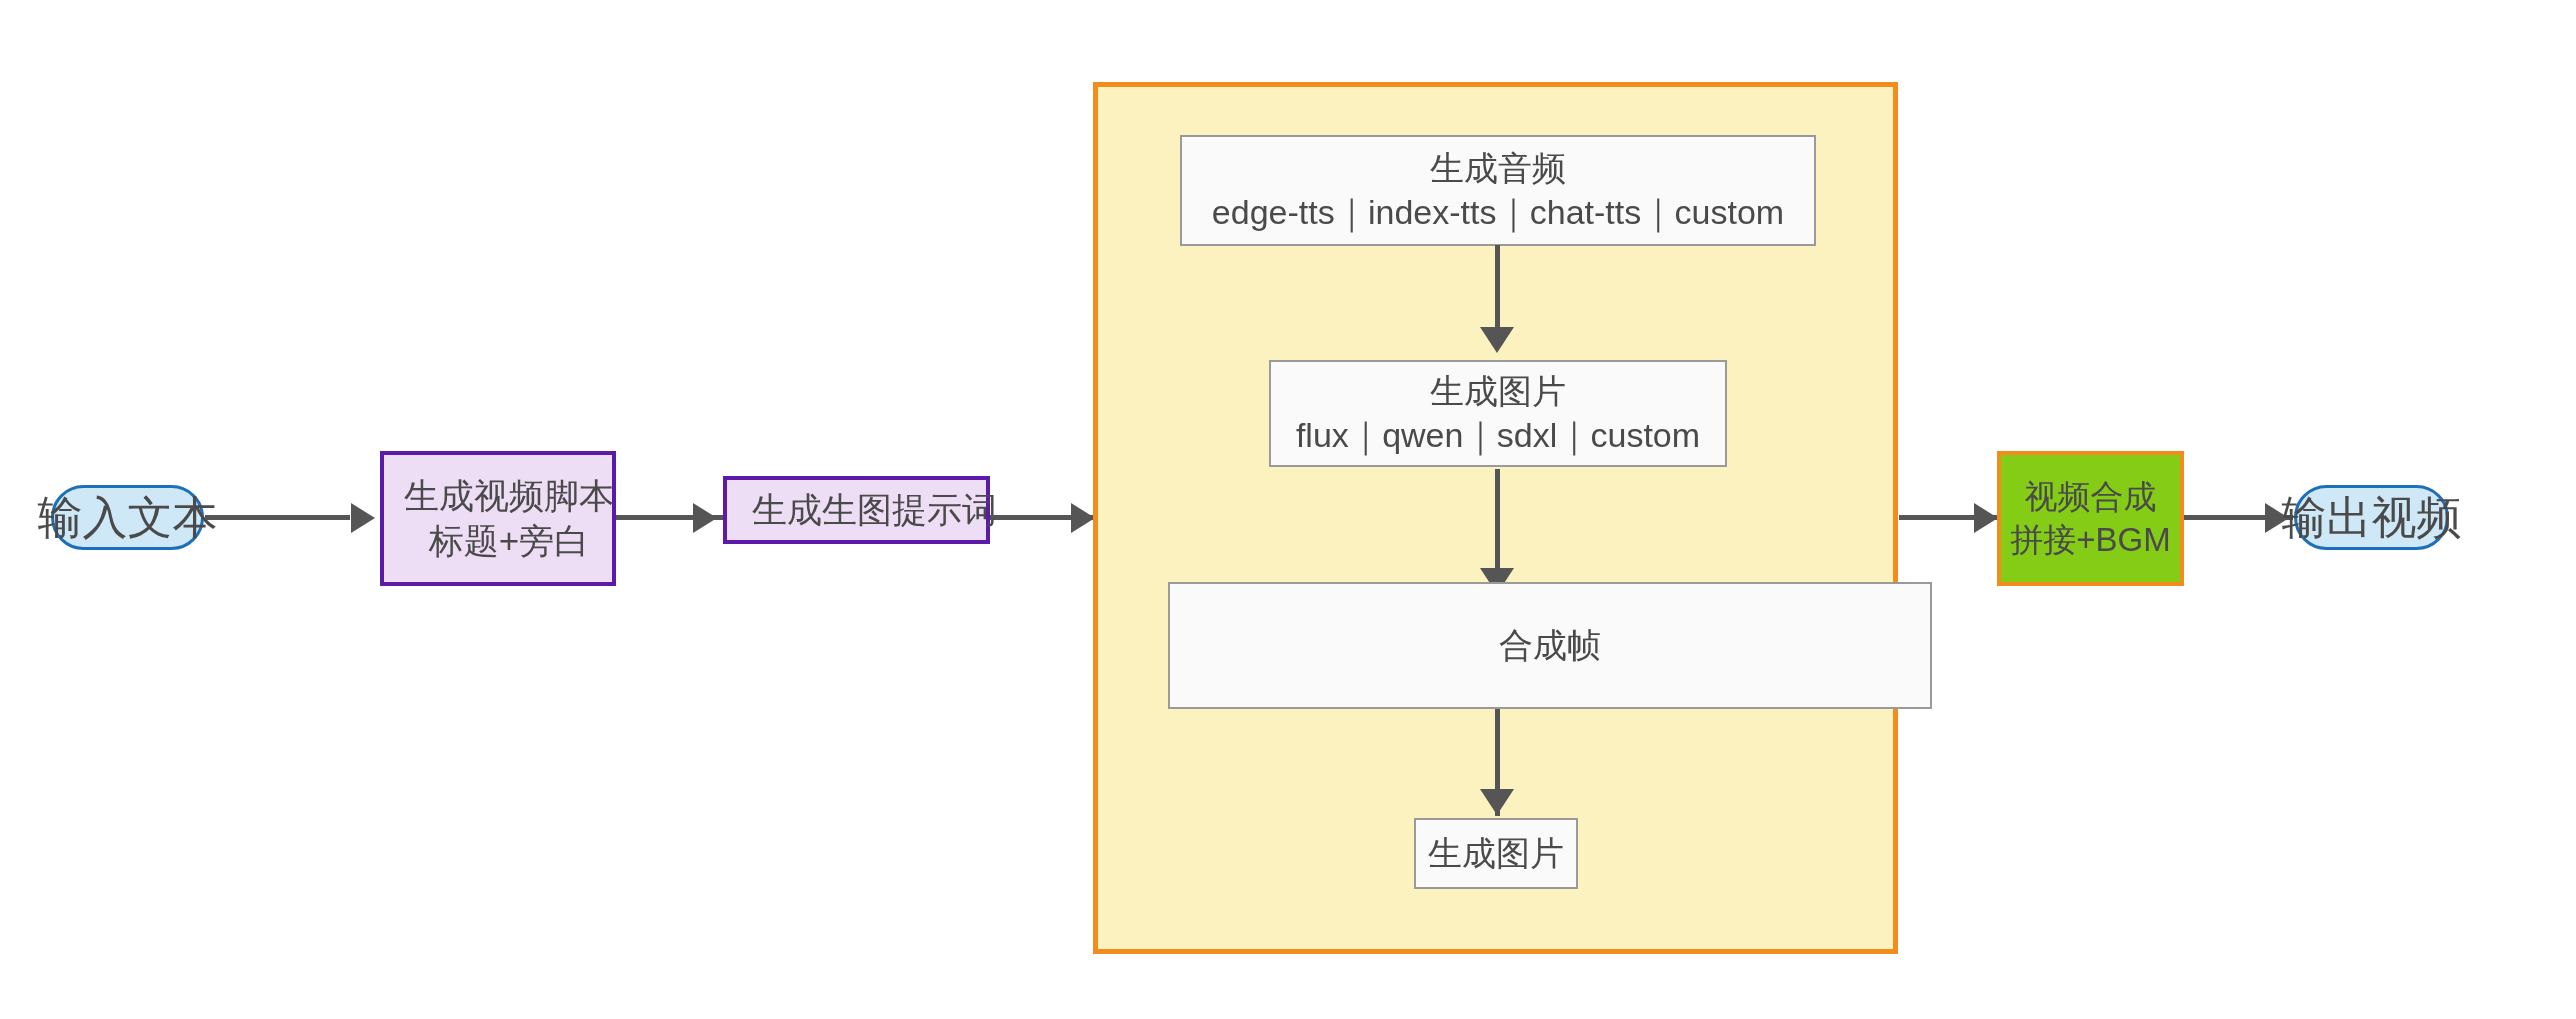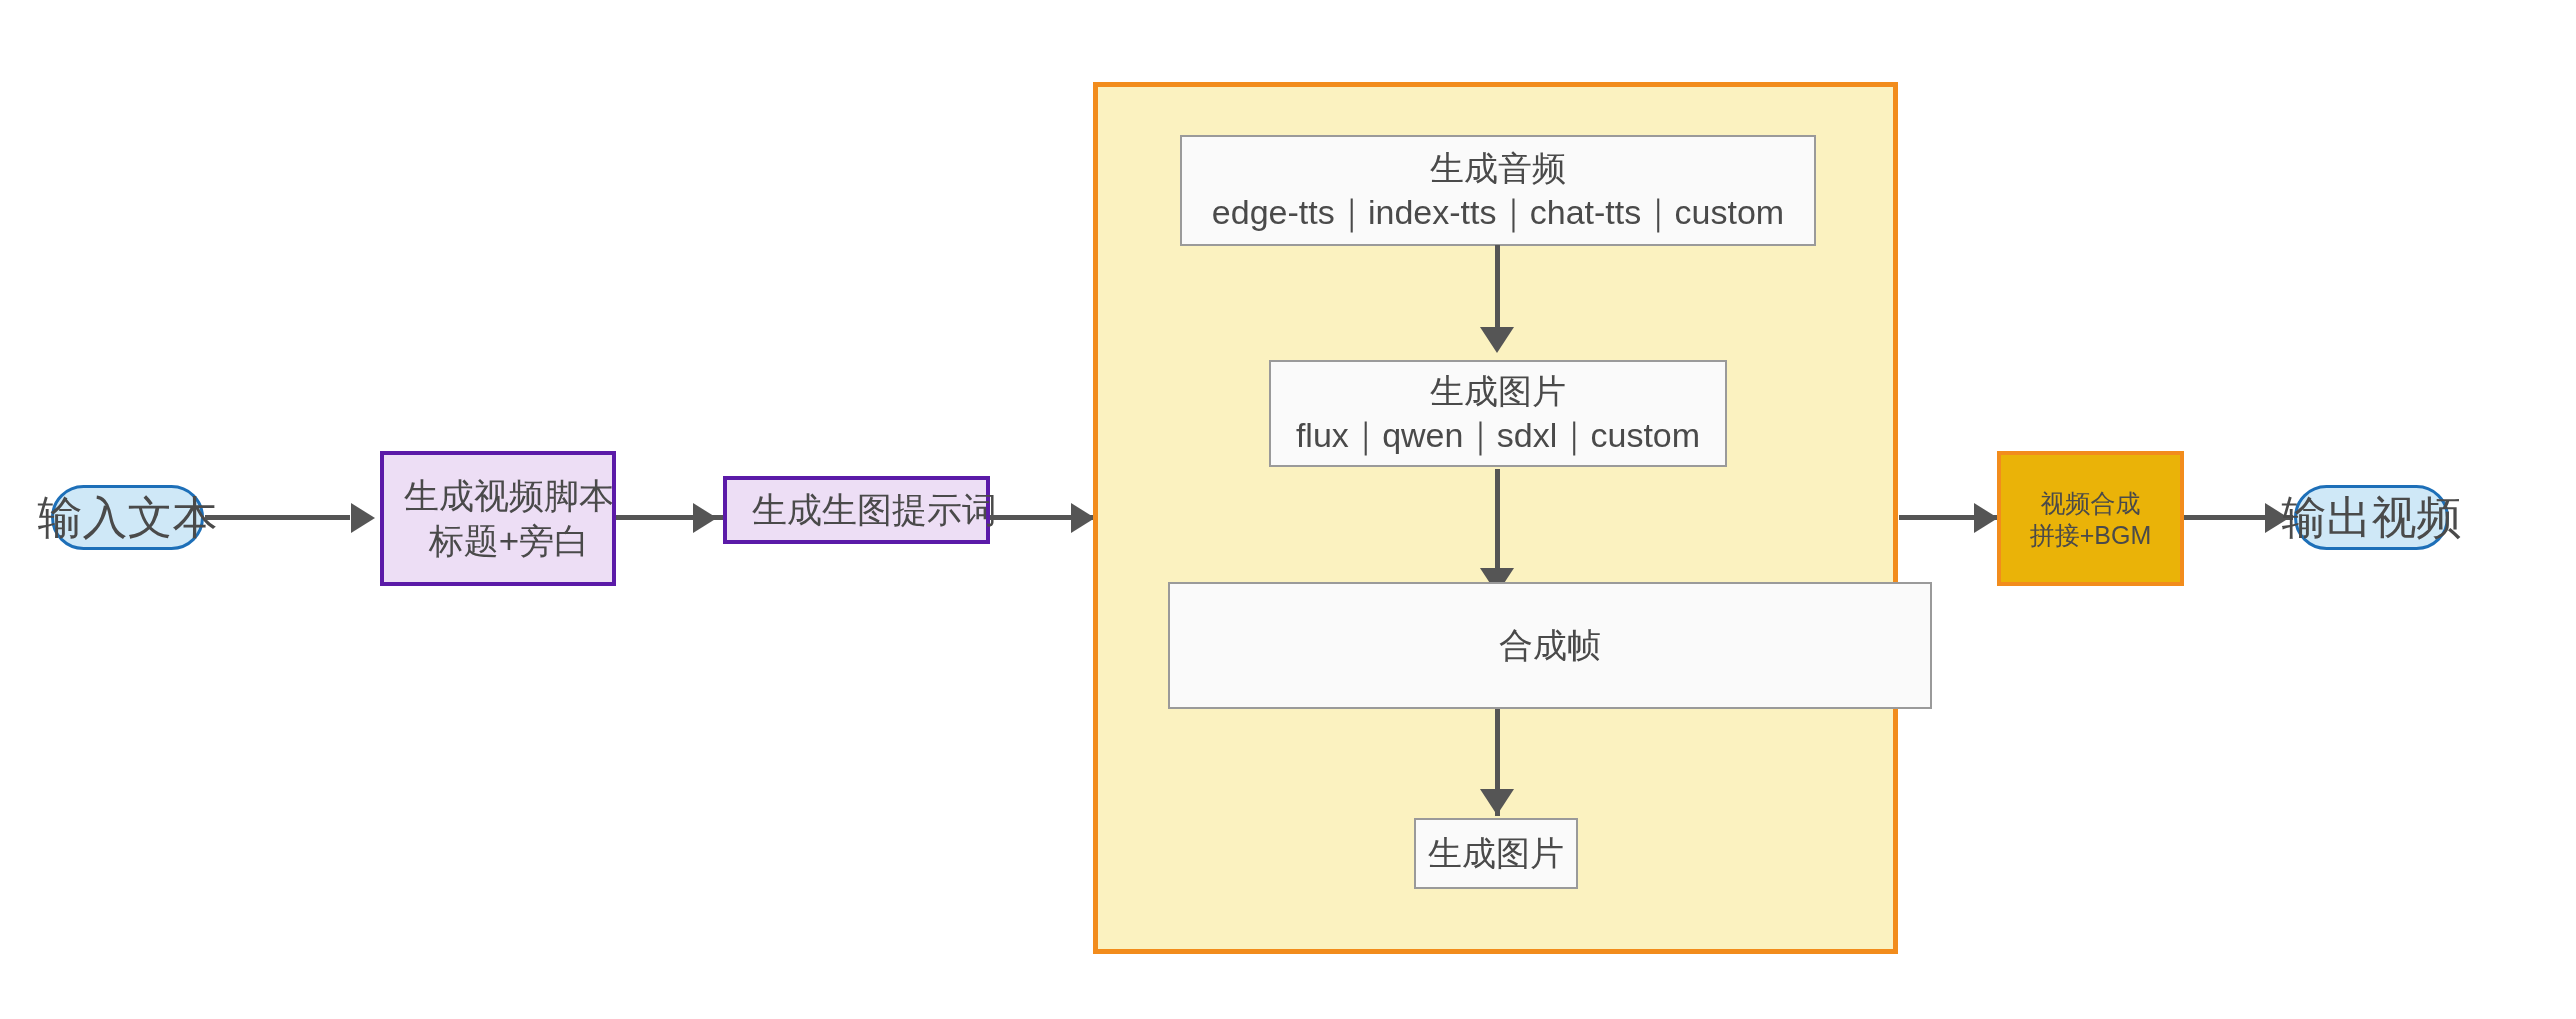--- a/index.html
+++ b/index.html
@@ -43,23 +43,23 @@
 
   
   .purple {
     background: #eddef5;
     border: 4.5px solid #5b1aa8;
     font-size: 35px;
   }
 
   
   .orange {
-    background: #eab308;
+    background: #84cc16;
     border: 4.5px solid #f28c1c;
-    font-size: 25px;
+    font-size: 33px;
   }
 
   
   .plainbox {
     background: #fafafa;
     border: 2.7px solid #9a9a9a;
     font-size: 34px;
   }
 
   

